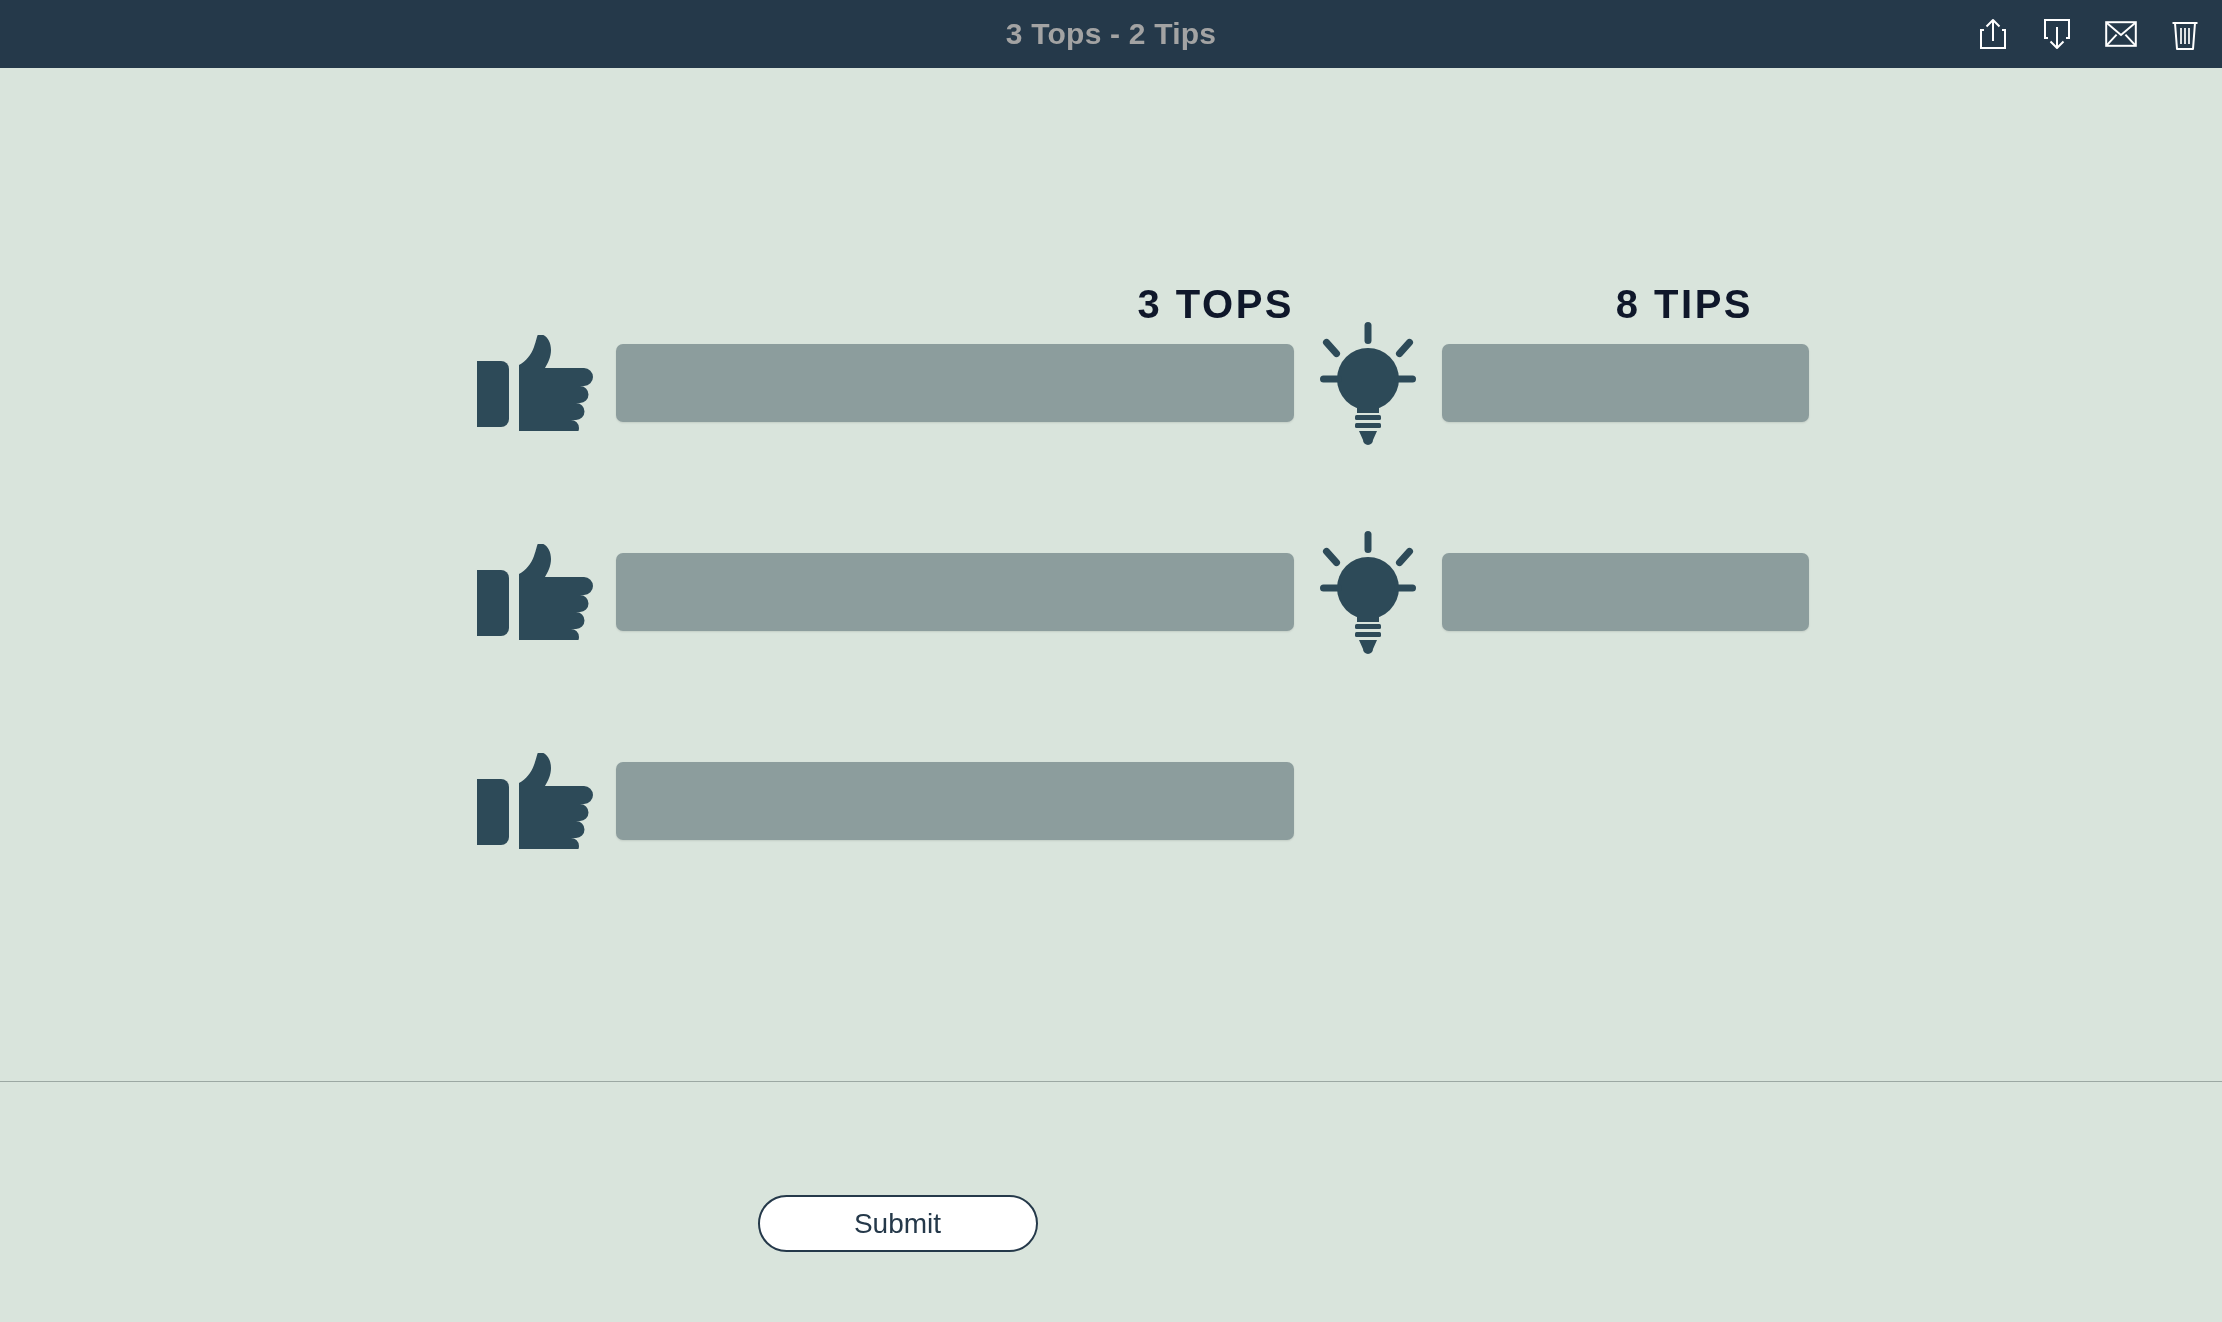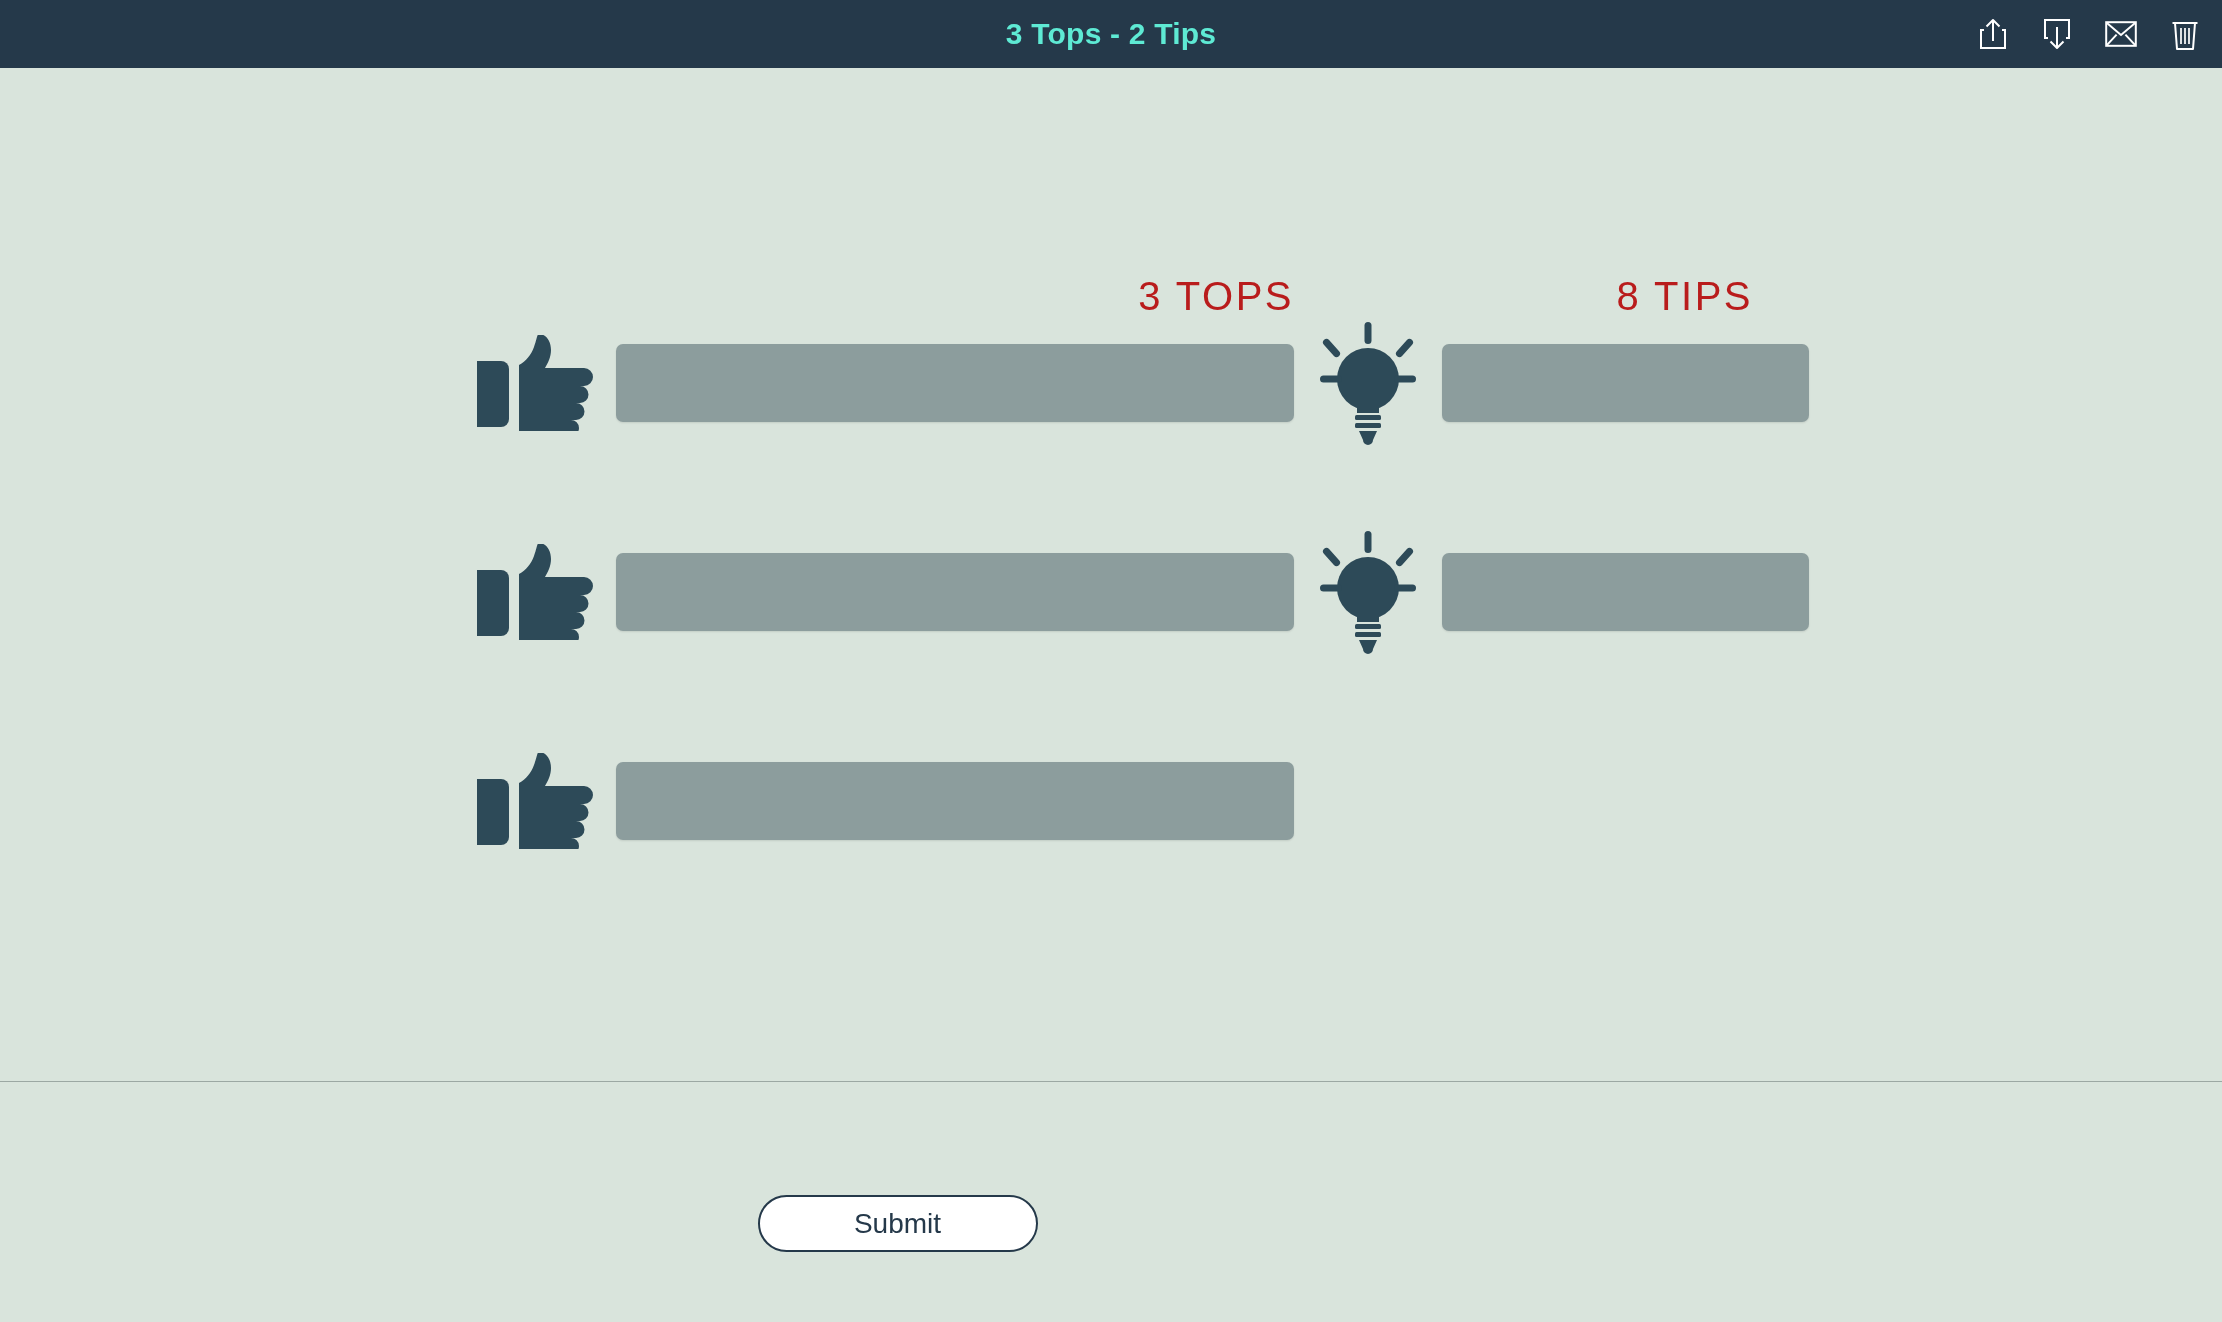--- a/index.html
+++ b/index.html
@@ -23,21 +23,21 @@
     top: 0; left: 0;
     width: 2222px;
     height: 68px;
     background: #25394a;
     display: flex;
     align-items: center;
     justify-content: center;
   }
 
   .appbar-title {
-    color: #5eead4;
+    color: #a3a3a3;
     font-size: 30px;
     font-weight: bold;
     letter-spacing: 0.2px;
     line-height: 1;
     user-select: none;
   }
 
   .appbar-actions {
     position: absolute;
     right: 16px;
@@ -104,24 +104,24 @@
 
   
   .col-labels {
     position: relative;
     height: 54px;
     margin-top: 38px;
   }
 
   .col-label {
     position: absolute;
-    bottom: 8px;
-    color: #b91c1c;
+    bottom: 0;
+    color: #0f172a;
     font-size: 40px;
-    font-weight: normal;
+    font-weight: bold;
     letter-spacing: 2.5px;
     line-height: 1;
     white-space: nowrap;
     user-select: none;
   }
 
   .col-label.tops { left: 0; width: 828px; text-align: right; }
   .col-label.tips { left: 828px; width: 459px; text-align: right; }
 
   

